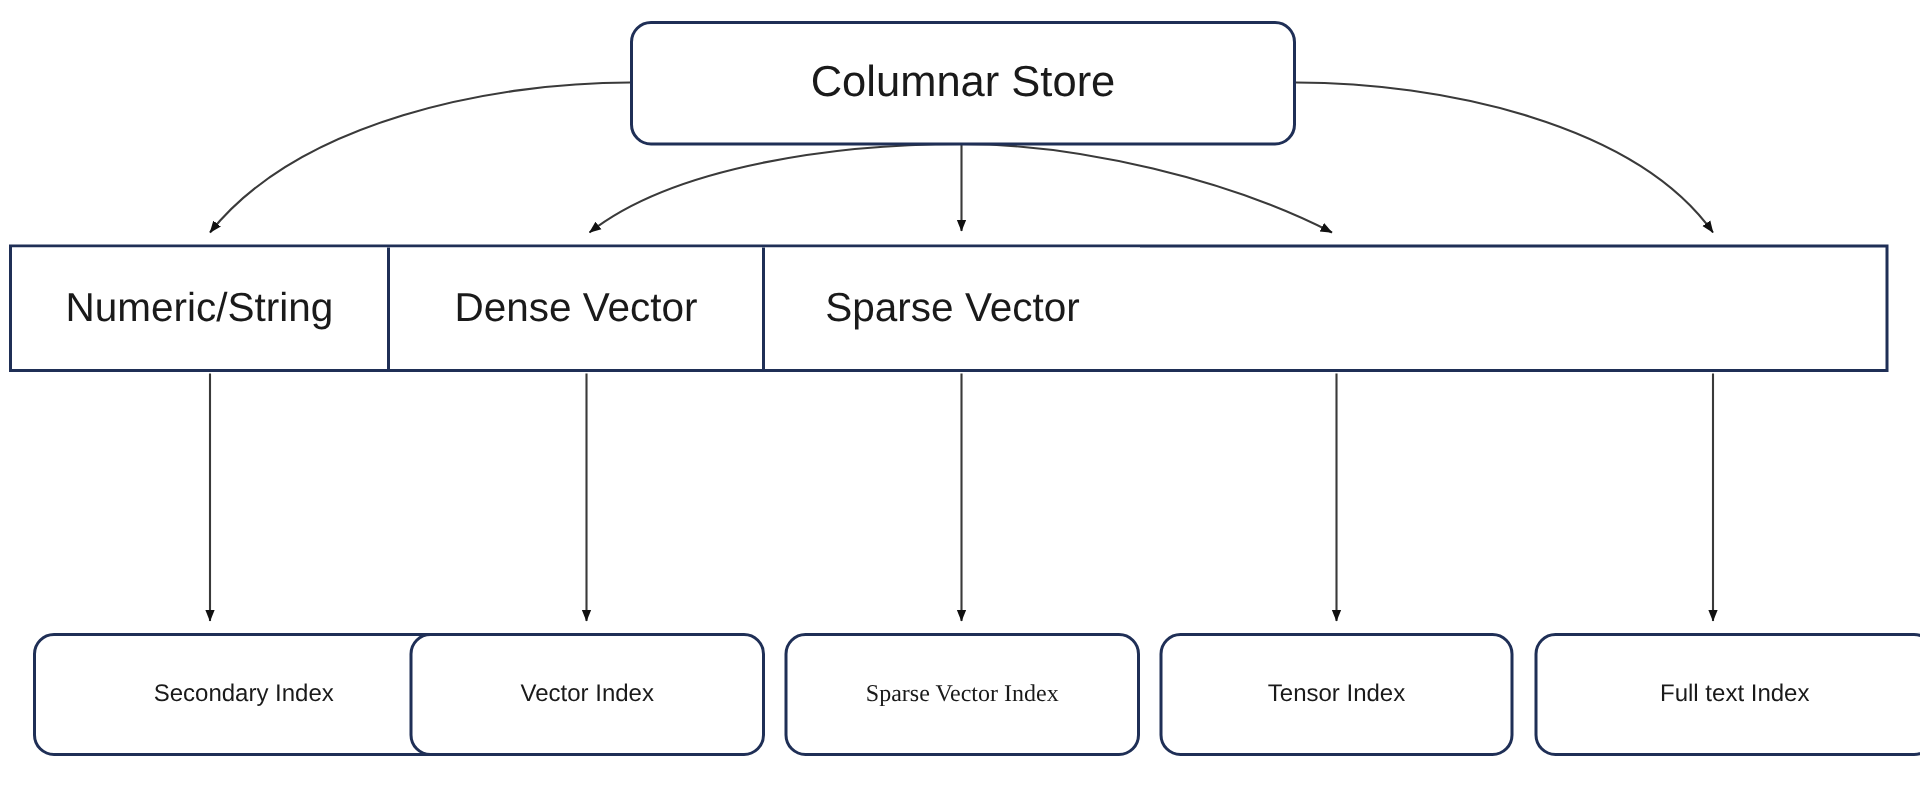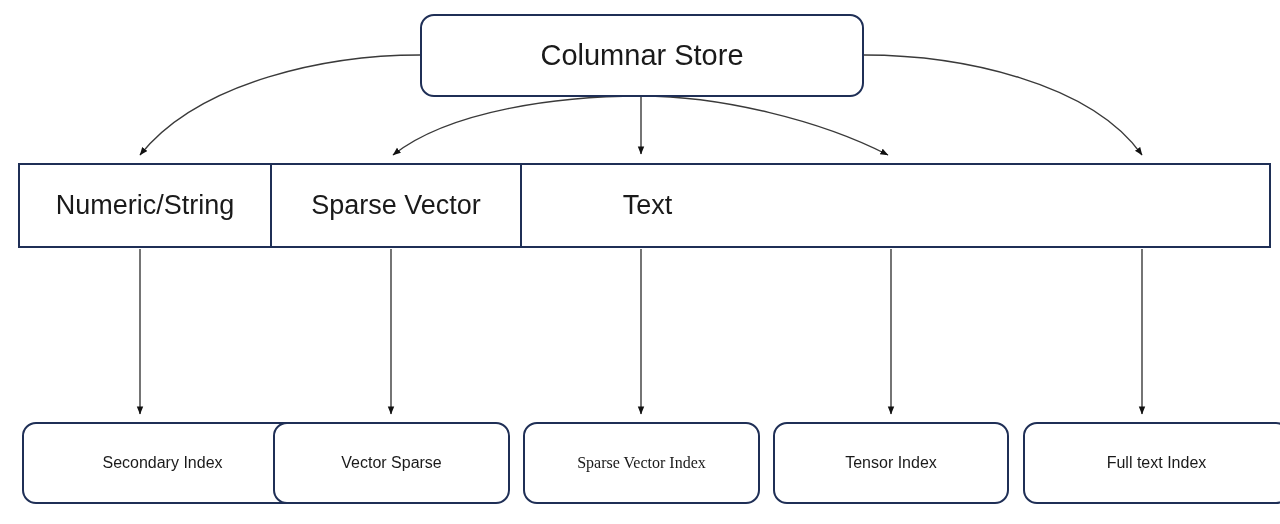--- a/index.html
+++ b/index.html
@@ -43,21 +43,21 @@
     left: 420px;
     top: 14px;
     width: 444px;
     height: 83px;
     border-radius: 14px;
     font-size: 29px;
     color: #1a1a1a;
   }
   .band {
     position: absolute;
-    left: 18px;
+    left: 6px;
     top: 163px;
     width: 1253px;
     height: 85px;
     box-sizing: border-box;
     border: 2px solid #1f2f56;
     background: #ffffff;
     display: flex;
   }
   .band-cell {
     box-sizing: border-box;
@@ -124,33 +124,33 @@
 
   <div class="node node-root">
     <span>Columnar Store</span>
   </div>
 
   <div class="band">
     <div class="band-cell" style="width:252px;">
       <span>Numeric/String</span>
     </div>
     <div class="band-cell" style="width:250px;">
+      <span>Dense Vector</span>
+    </div>
+    <div class="band-cell" style="width:250px;">
       <span>Sparse Vector</span>
-    </div>
-    <div class="band-cell" style="width:251px;">
-      <span>Text</span>
     </div>
   </div>
 
   <div class="leaf-row">
     <div class="node node-leaf" style="left:22px; width:281px;">
       <span>Secondary Index</span>
     </div>
     <div class="node node-leaf" style="left:273px; width:237px;">
-      <span>Vector Sparse</span>
+      <span>Vector Index</span>
     </div>
     <div class="node node-leaf" style="left:523px; width:237px;font-family:Liberation Serif, serif;">
       <span>Sparse Vector Index</span>
     </div>
     <div class="node node-leaf" style="left:773px; width:236px;">
       <span>Tensor Index</span>
     </div>
     <div class="node node-leaf" style="left:1023px; width:267px;">
       <span>Full text Index</span>
     </div>

